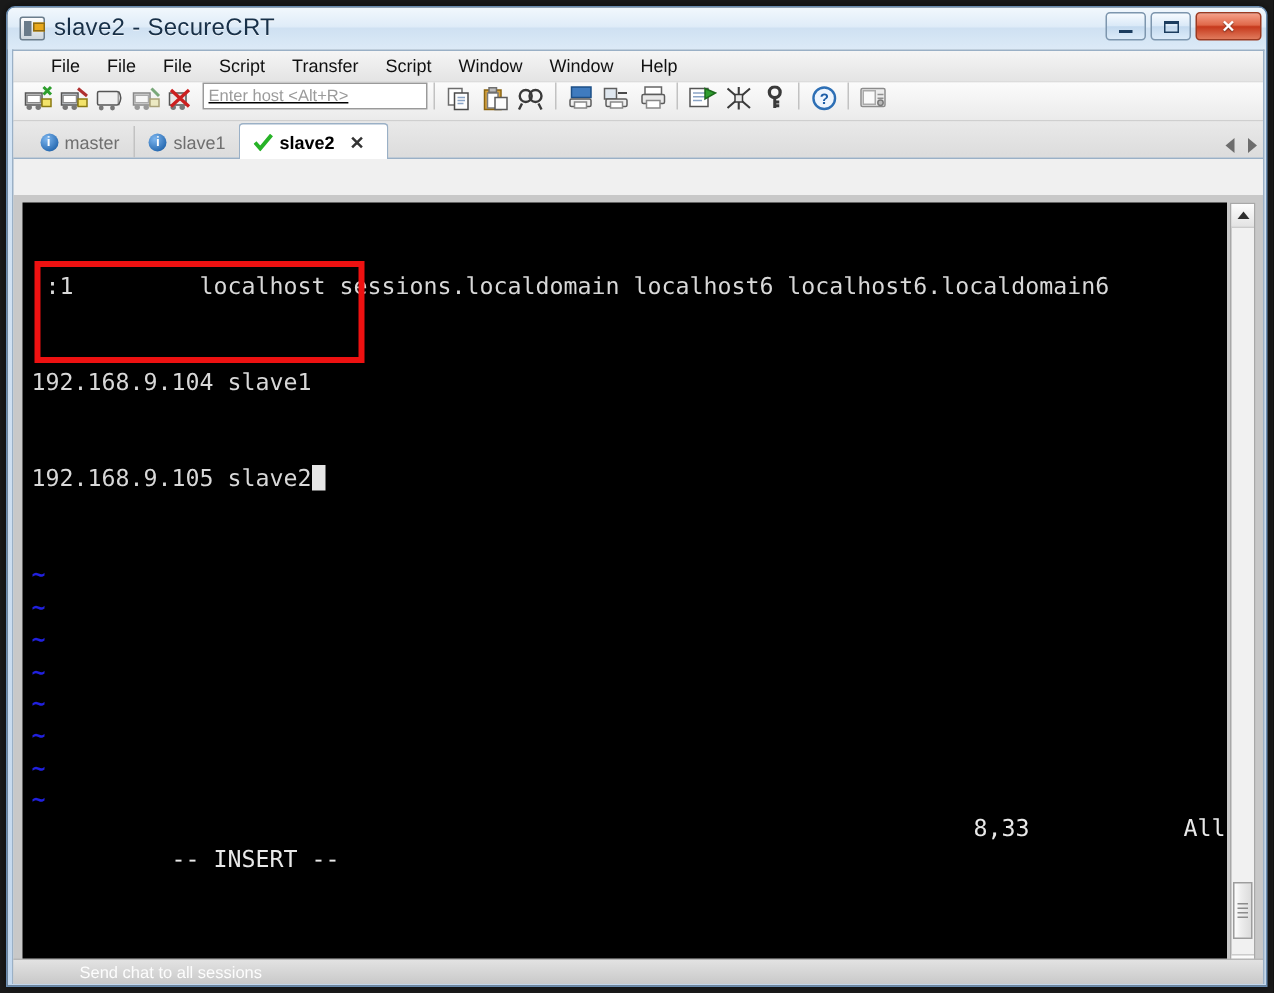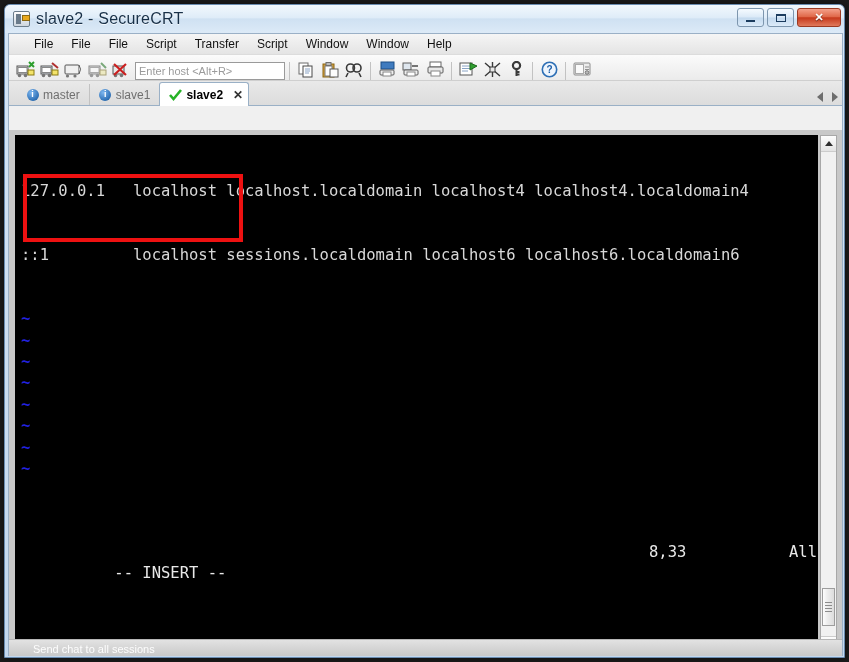--- a/index.html
+++ b/index.html
@@ -71,24 +71,25 @@
   #menubar {
     height: 21px; display: flex; align-items: center;
     background: linear-gradient(to bottom,#f5f5f5,#e4e4e4);
     padding-left: 16px; border-bottom: 1px solid #dcdcdc;
   }
   .menu-item {
     font-size: 12px; color: #111; padding: 2px 9px; white-space: nowrap;
   }
   
   #toolbar {
-    height: 26px; display: flex; align-items: flex-end;
+    height: 26px; display: flex; align-items: flex-start;
     background: linear-gradient(to bottom,#fbfbfb,#ebebeb);
     border-bottom: 1px solid #cfcfcf;
     padding: 0 4px;
+    text-decoration: underline;
   }
   .tb-icon {
     width: 22px; height: 21px; margin: 0 1px; position: relative; flex: none;
     display: flex; align-items: center; justify-content: center;
   }
   .tb-sep { width: 1px; height: 18px; background: #c2c2c2; margin: 0 4px; flex:none; }
   #host-field {
     width: 150px; height: 18px; background: #fff; border: 1px solid #9a9a9a;
     font-size: 11px; color: #9b9b9b; padding: 1px 3px; margin-left: 2px;
     display: flex; align-items: center; flex: none;
@@ -106,21 +107,21 @@
     border-left: 1px solid #c2c2c2;
     background: transparent;
   }
   .tab:first-child { border-left: none; }
   .tab.active {
     height: 24px; color: #000; font-weight: bold;
     background: #fff;
     border: 1px solid #9ab0c6; border-bottom: none;
     border-radius: 3px 3px 0 0;
     margin-bottom: -1px;
-    padding-right: 5px;
+    padding-right: 15px;
   }
   .tab-ico {
     width: 13px; height: 13px; flex: none;
     display: flex; align-items: center; justify-content: center;
   }
   .info-dot {
     width: 12px; height: 12px; border-radius: 50%;
     background: radial-gradient(circle at 35% 30%, #7db6ef, #2d6fb5 70%, #1d4c80);
     color: #fff; font-size: 9px; font-weight: bold;
     display: flex; align-items: center; justify-content: center; line-height: 1;
@@ -191,21 +192,21 @@
     display: flex; align-items: center; justify-content: center;
   }
   #sb-thumb .grip { width: 7px; }
   #sb-thumb .grip i { display: block; height: 1px; background: #8c8c8c; margin: 2px 0; }
   
   #statusbar {
     position: absolute; left: 0; bottom: 0; width: 833px; height: 17px;
     background: linear-gradient(to bottom,#e2e2e2,#c9c9c9);
     border-top: 1px solid #b6b6b6;
     font-size: 11px; color: #fdfdfd;
-    padding-left: 24px; line-height: 19px; overflow: hidden;
+    padding-left: 44px; line-height: 19px; overflow: hidden;
   }
 </style>
 </head>
 <body>
 
 <div id="window">
 
   <div id="titlebar">
     <div id="app-icon"></div>
     <span id="title-text">slave2 - SecureCRT</span>
@@ -405,22 +406,23 @@
       </div>
       <div id="tab-scrollers">
         <span class="tri tri-l"></span>
         <span class="tri tri-r"></span>
       </div>
     </div>
 
     <div id="term-wrap">
       <div id="term">
         <div id="term-lines">
-          <div class="tline">127.0.0.1   localhost localhost.localdomain localhost4 localhost4.localdomain4</div>
           <div class="tline">::1         localhost sessions.localdomain localhost6 localhost6.localdomain6</div>
+          <div class="tline">192.168.9.104 slave1</div>
+          <div class="tline"><span>192.168.9.105 slave2</span><span class="cursor"></span></div>
           <div id="tilde-block"><div class="tline tilde">~</div><div class="tline tilde">~</div><div class="tline tilde">~</div><div class="tline tilde">~</div><div class="tline tilde">~</div><div class="tline tilde">~</div><div class="tline tilde">~</div><div class="tline tilde">~</div></div>
         </div>
 
         <div id="redbox"></div>
 
         <div id="status-line">
           <span>-- INSERT --</span>
           <span id="status-pos">8,33</span>
           <span id="status-all">All</span>
         </div>

